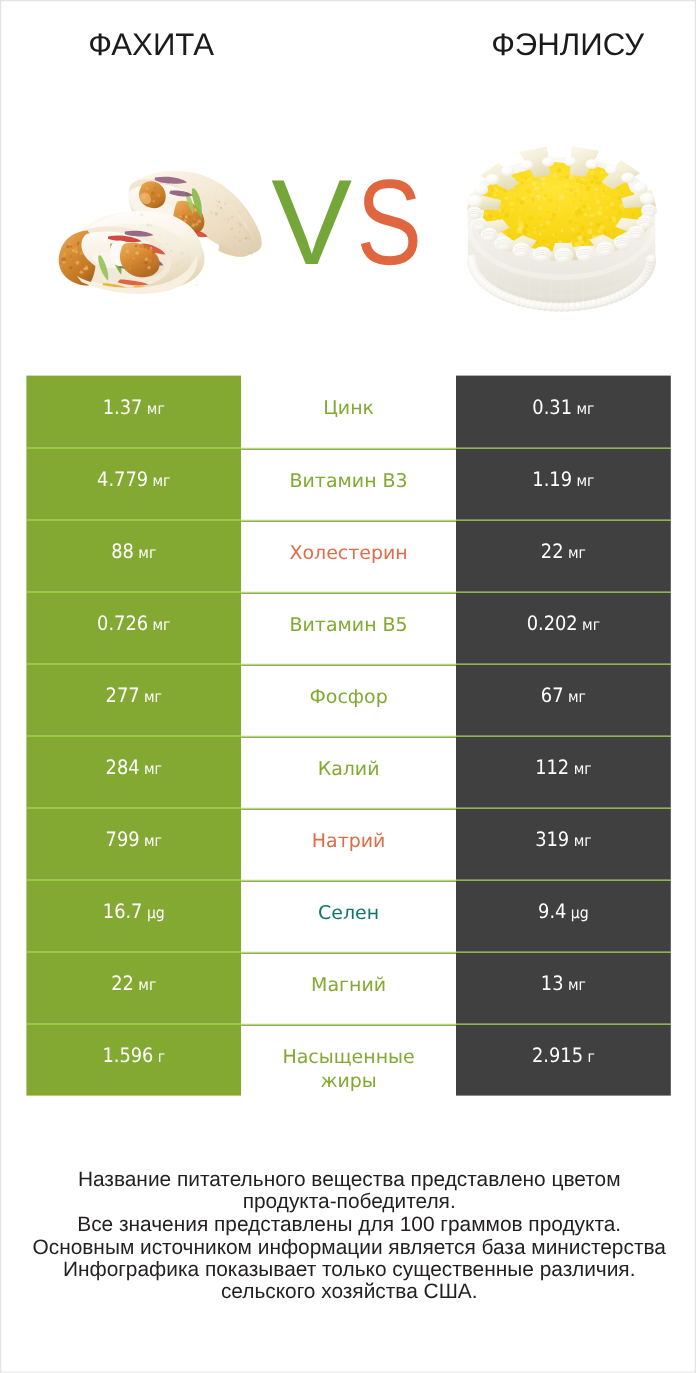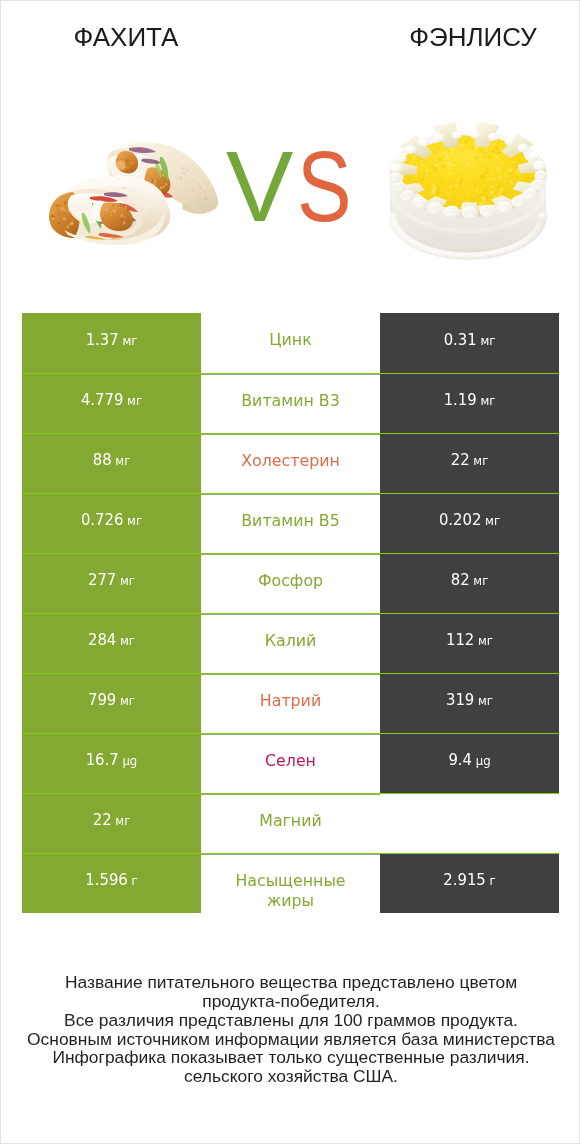--- a/index.html
+++ b/index.html
@@ -794,21 +794,21 @@
         </div>
       </div>
       <div class="row">
         <div class="cell cl">
           <div><span class="val">277</span><span class="unit">&nbsp;мг</span></div>
         </div>
         <div class="cell cm">
           <span class="lbl" style="color: rgb(132, 169, 50);">Фосфор</span>
         </div>
         <div class="cell cr">
-          <div><span class="val">82</span><span class="unit">&nbsp;мг</span></div>
+          <div><span class="val">67</span><span class="unit">&nbsp;мг</span></div>
         </div>
       </div>
       <div class="row">
         <div class="cell cl">
           <div><span class="val">284</span><span class="unit">&nbsp;мг</span></div>
         </div>
         <div class="cell cm">
           <span class="lbl" style="color: rgb(132, 169, 50);">Калий</span>
         </div>
         <div class="cell cr">
@@ -824,47 +824,50 @@
         </div>
         <div class="cell cr">
           <div><span class="val">319</span><span class="unit">&nbsp;мг</span></div>
         </div>
       </div>
       <div class="row">
         <div class="cell cl">
           <div><span class="val">16.7</span><span class="unit">&nbsp;µg</span></div>
         </div>
         <div class="cell cm">
-          <span class="lbl" style="color: #be185d;">Селен</span>
+          <span class="lbl" style="color: #0f766e;">Селен</span>
         </div>
         <div class="cell cr">
           <div><span class="val">9.4</span><span class="unit">&nbsp;µg</span></div>
         </div>
       </div>
       <div class="row">
         <div class="cell cl">
           <div><span class="val">22</span><span class="unit">&nbsp;мг</span></div>
         </div>
         <div class="cell cm">
           <span class="lbl" style="color: rgb(132, 169, 50);">Магний</span>
+        </div>
+        <div class="cell cr">
+          <div><span class="val">13</span><span class="unit">&nbsp;мг</span></div>
         </div>
       </div>
       <div class="row">
         <div class="cell cl">
           <div><span class="val">1.596</span><span class="unit">&nbsp;г</span></div>
         </div>
         <div class="cell cm">
           <span class="lbl" style="color: rgb(132, 169, 50);">Насыщенные жиры</span>
         </div>
         <div class="cell cr">
           <div><span class="val">2.915</span><span class="unit">&nbsp;г</span></div>
         </div>
       </div>
     </div>
   <div class="footer" id="footer">
       <div>Название питательного вещества представлено цветом</div>
       <div>продукта-победителя.</div>
-      <div>Все различия представлены для 100 граммов продукта.</div>
+      <div>Все значения представлены для 100 граммов продукта.</div>
       <div>Основным источником информации является база министерства</div>
       <div>Инфографика показывает только существенные различия.</div>
       <div>сельского хозяйства США.</div>
     </div>
 </div>
 
 </body></html>

